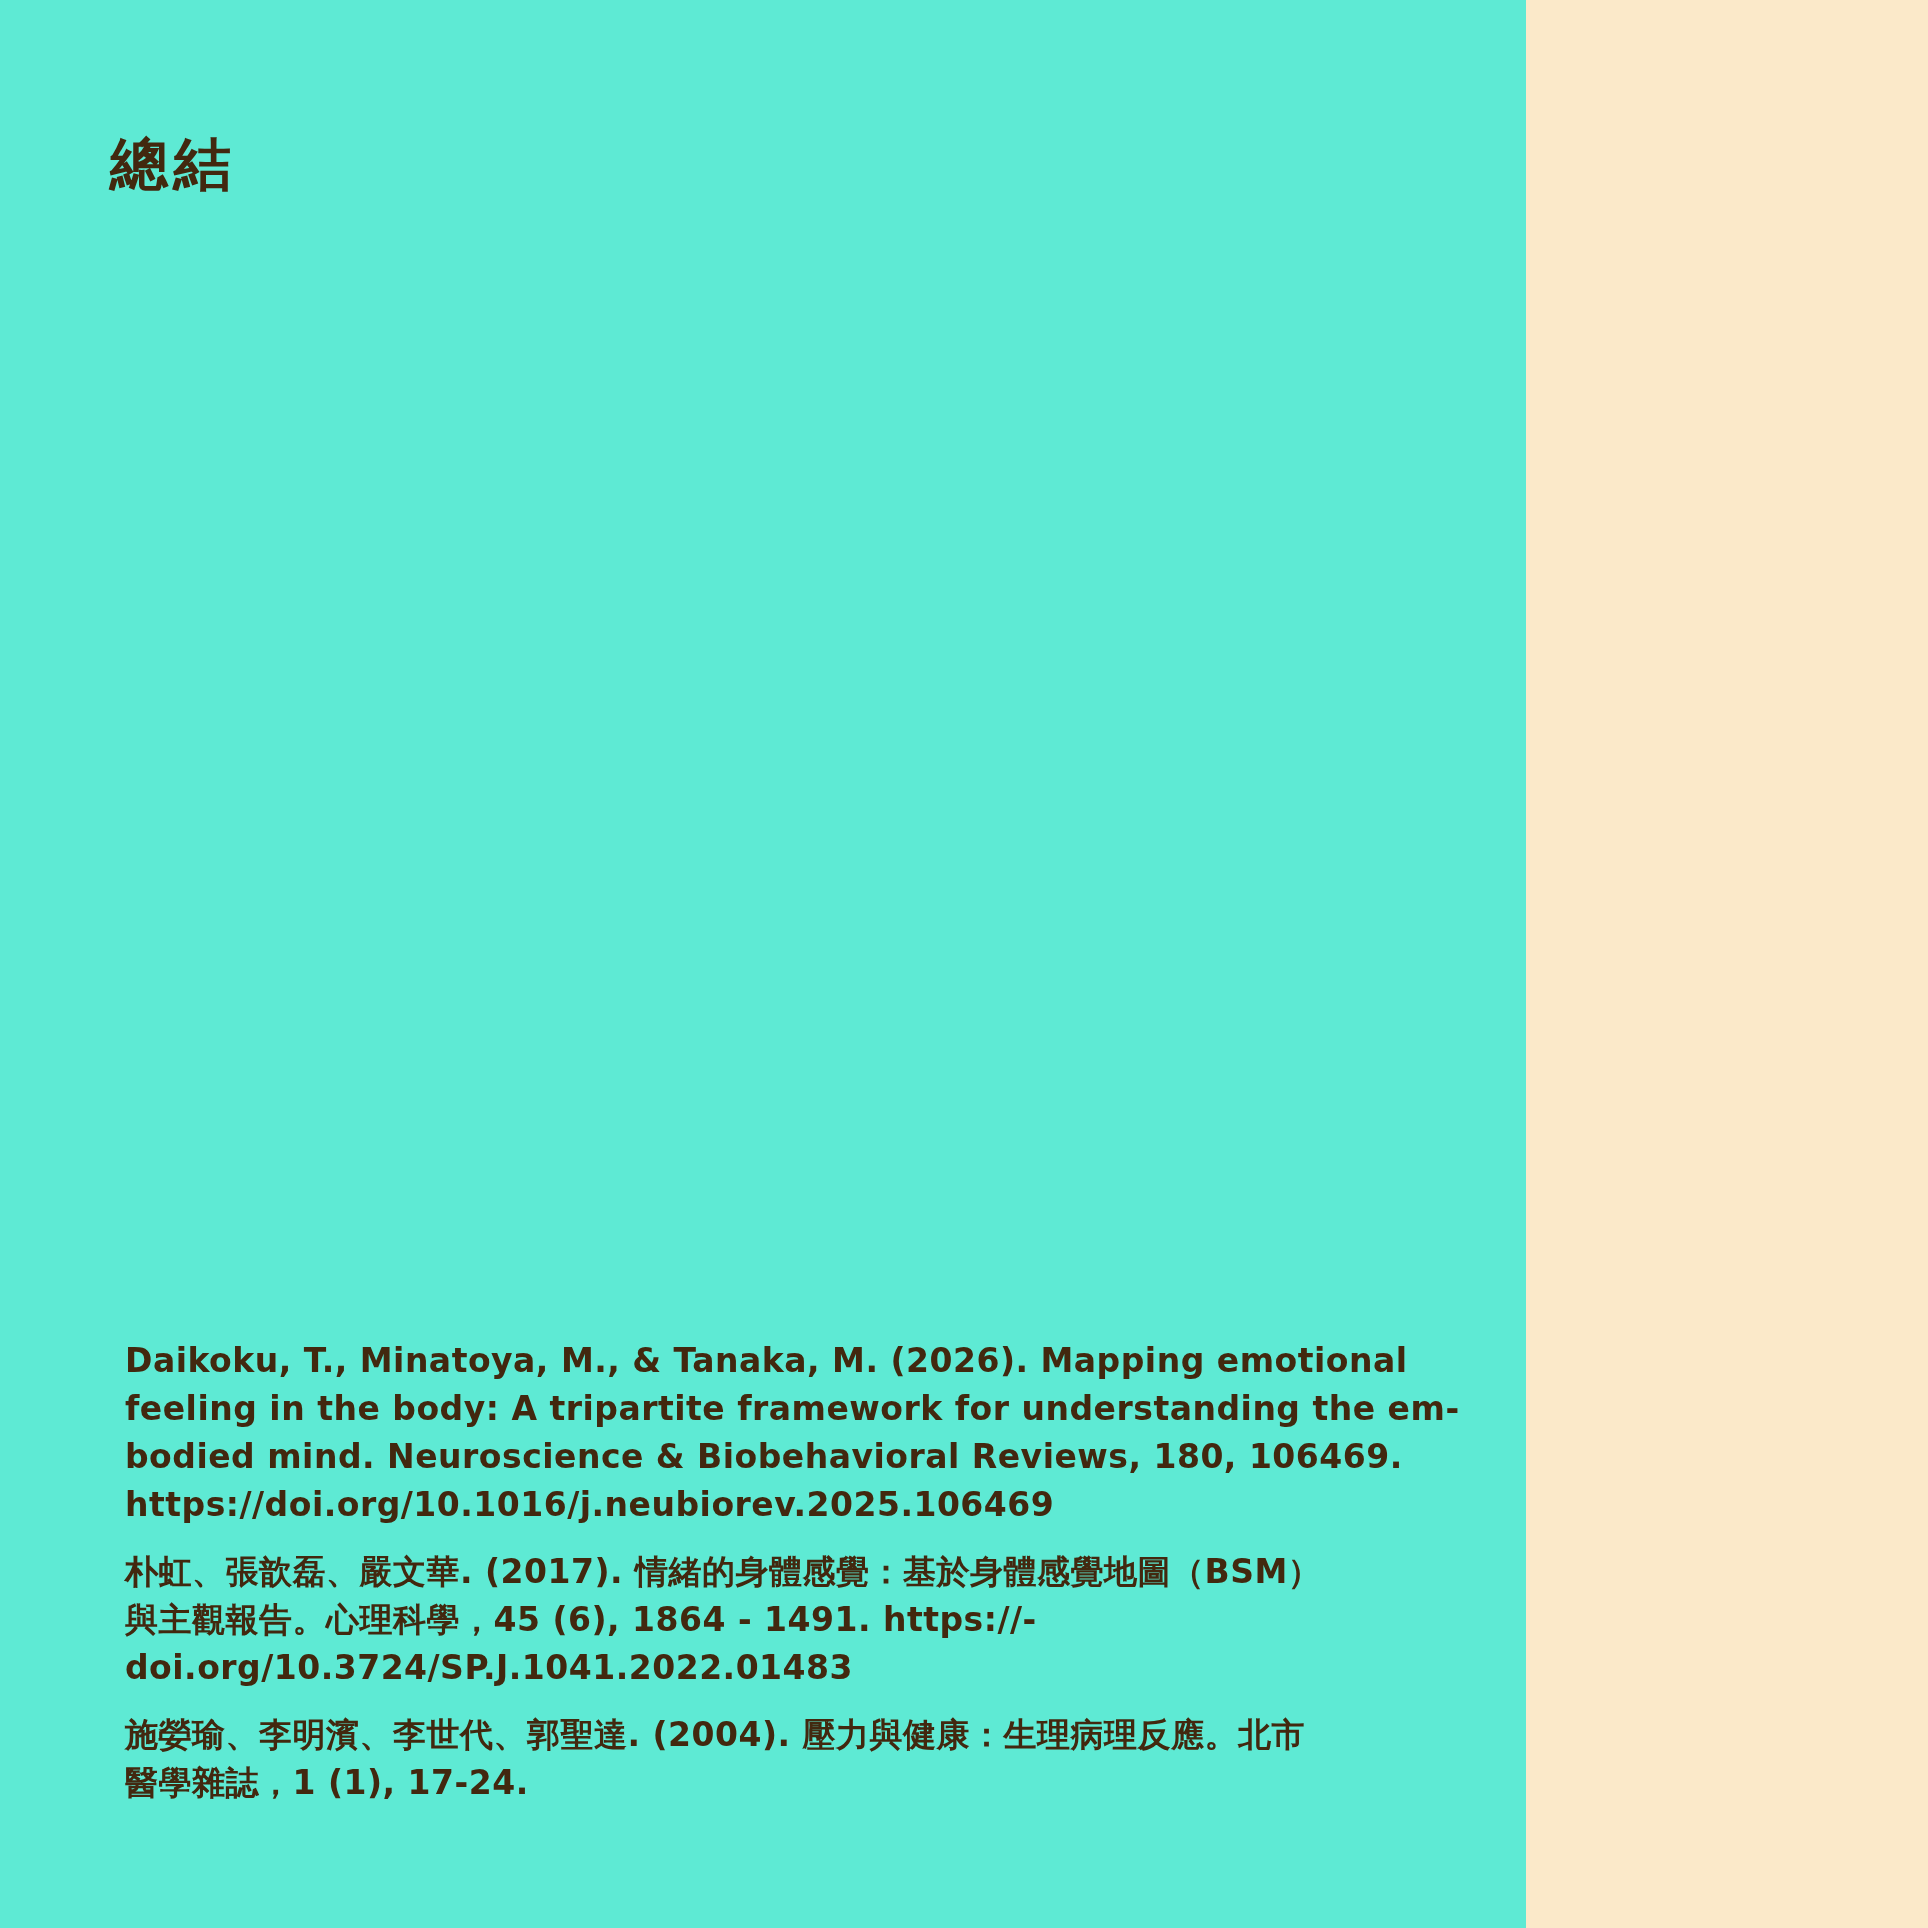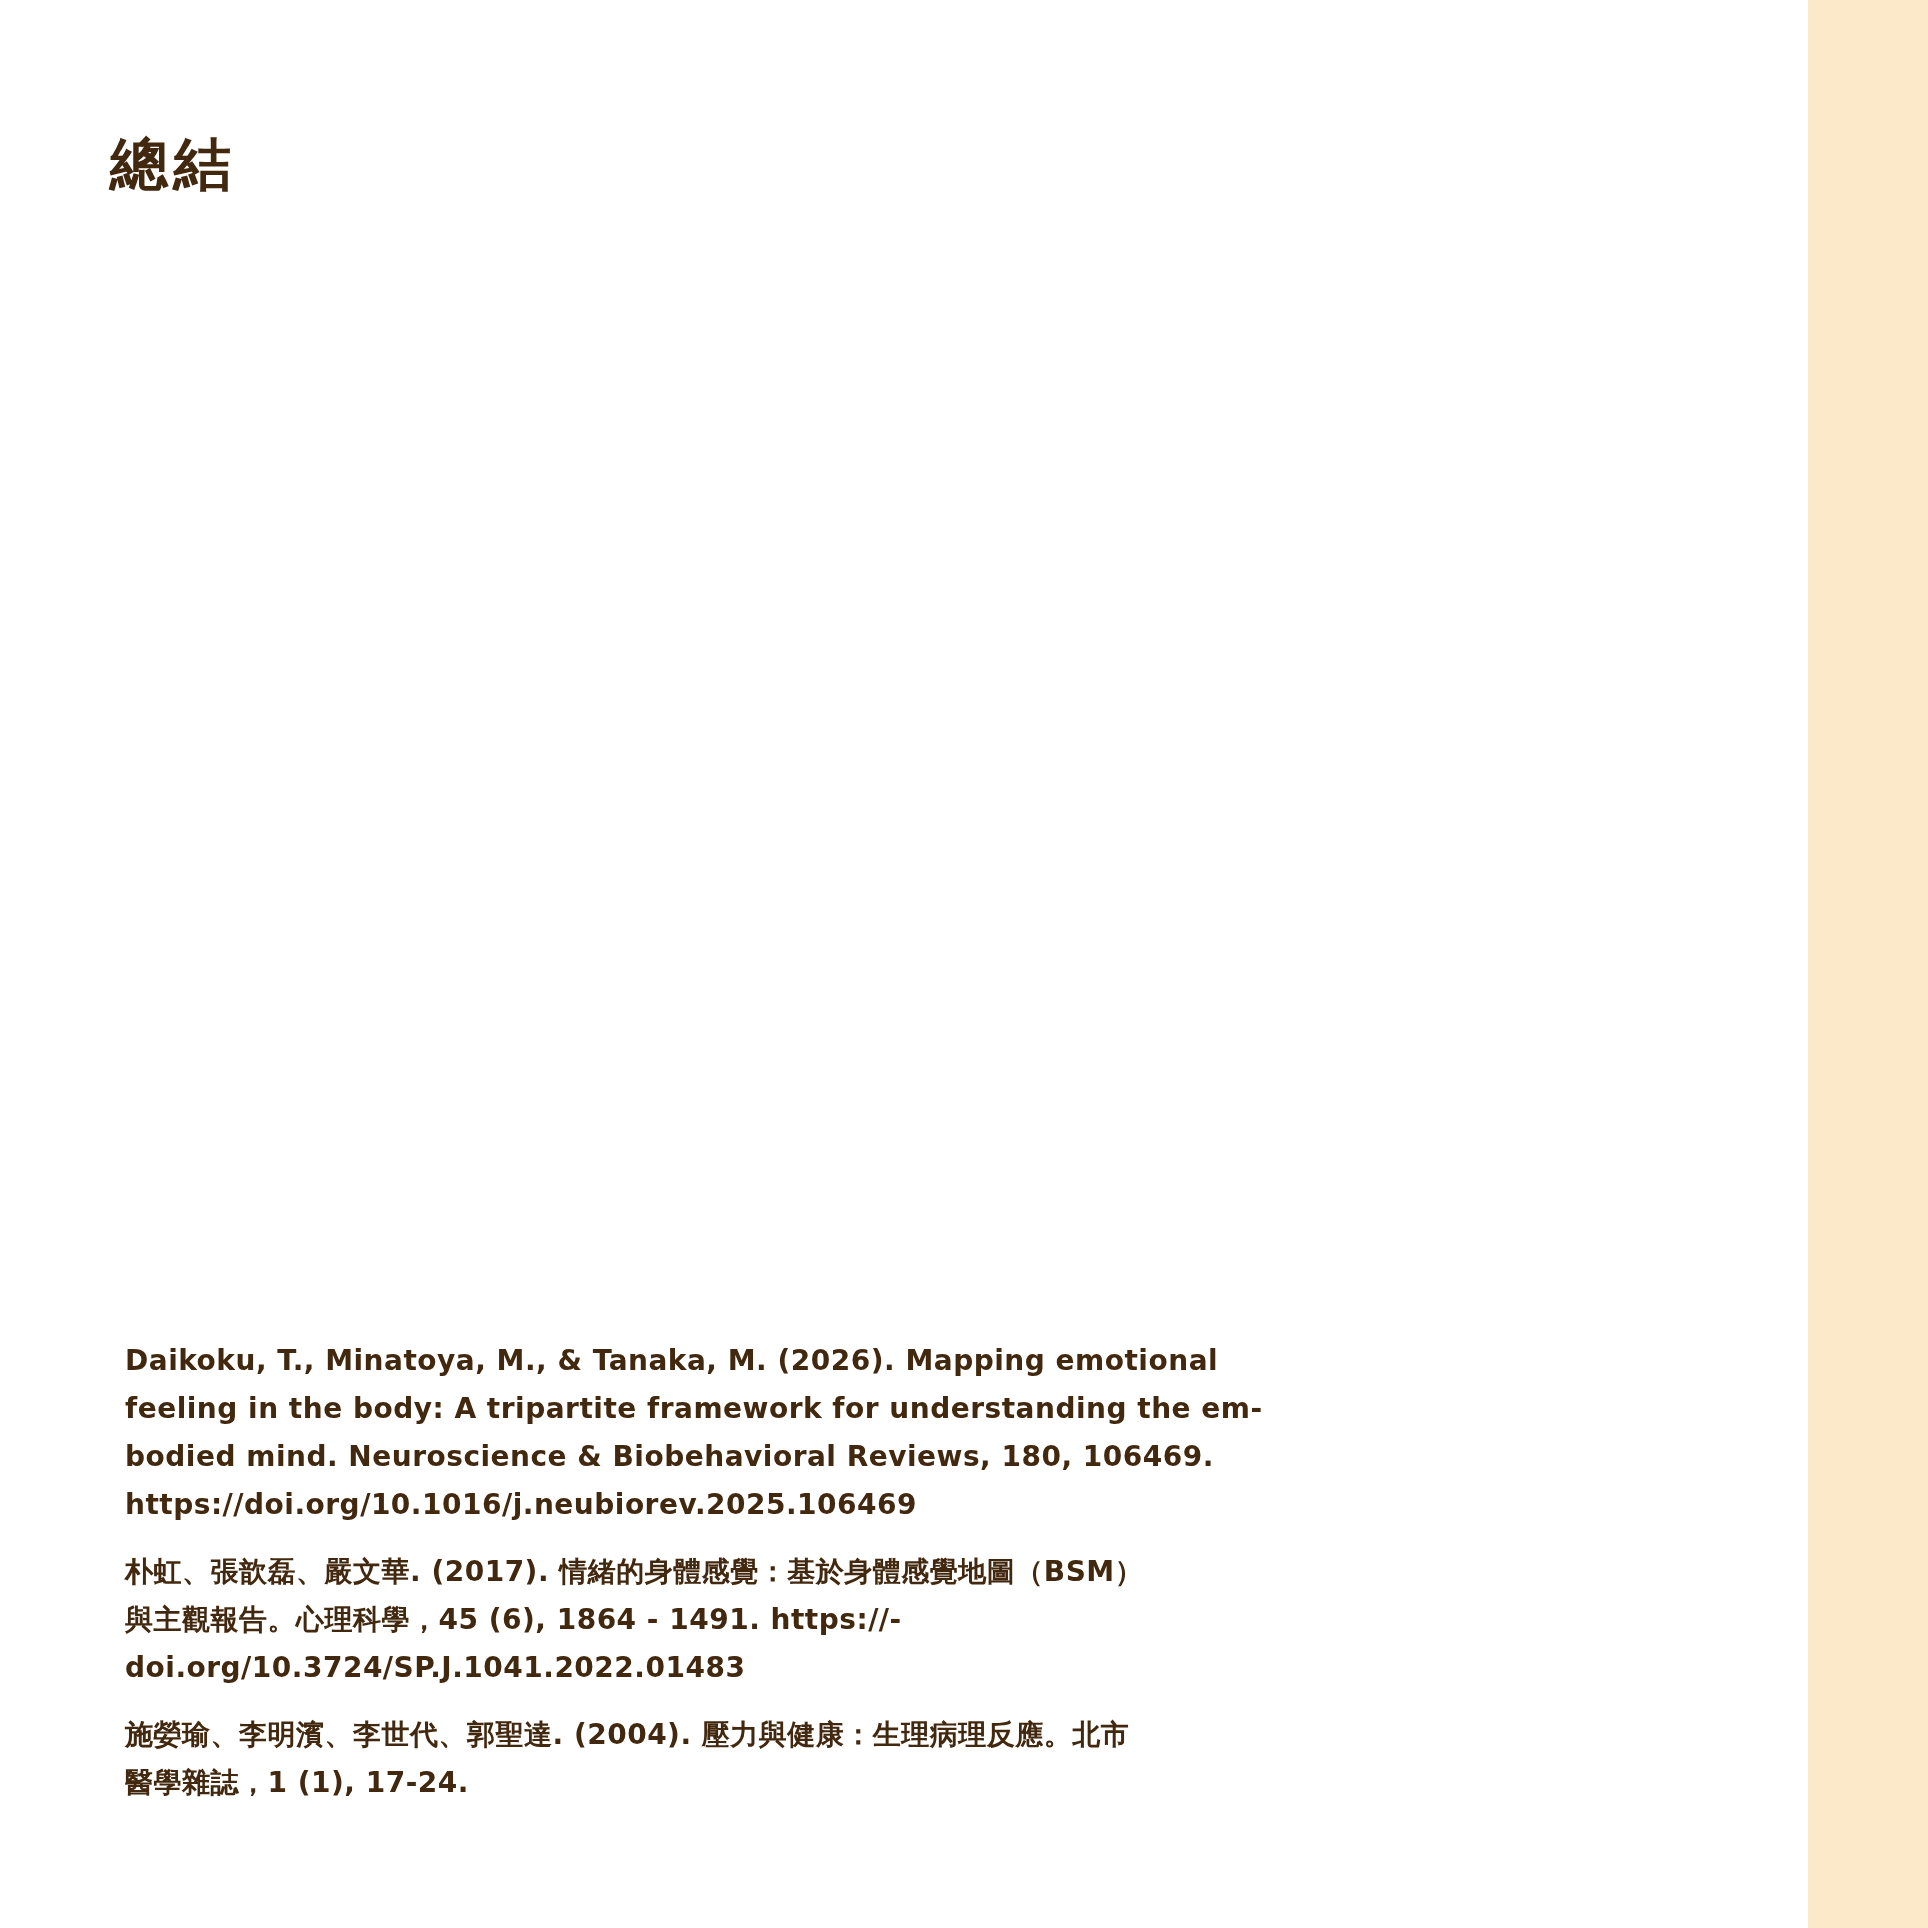--- a/index.html
+++ b/index.html
@@ -2,23 +2,23 @@
 <html style="font-size:15px"><head>
 <meta charset="utf-8">
 <style>
   html, body {
     margin: 0;
     padding: 0;
     background: #fbe9c9;
   }
   .canvas {
     position: relative;
-    width: 1808px;
+    width: 1526px;
     height: 1928px;
-    background: #ffffff;
+    background: #5eead4;
     overflow: hidden;
     font-family: "DejaVu Sans", "Liberation Sans", sans-serif;
     color: #42280f;
     font-weight: 700;
   }
   .page-title {
     position: absolute;
     left: 110px;
     top: 132px;
     font-size: 58px;
@@ -49,21 +49,21 @@
   }
   .refs-block {
     position: absolute;
     left: 125px;
     top: 1337px;
   }
   .reference-item {
     margin-bottom: 19px;
   }
   .ref-line {
-    font-size: 28px;
+    font-size: 33px;
     line-height: 48px;
     height: 48px;
     letter-spacing: 0.5px;
     white-space: nowrap;
   }
 </style>
 </head>
 <body>
 
 <div class="canvas">

